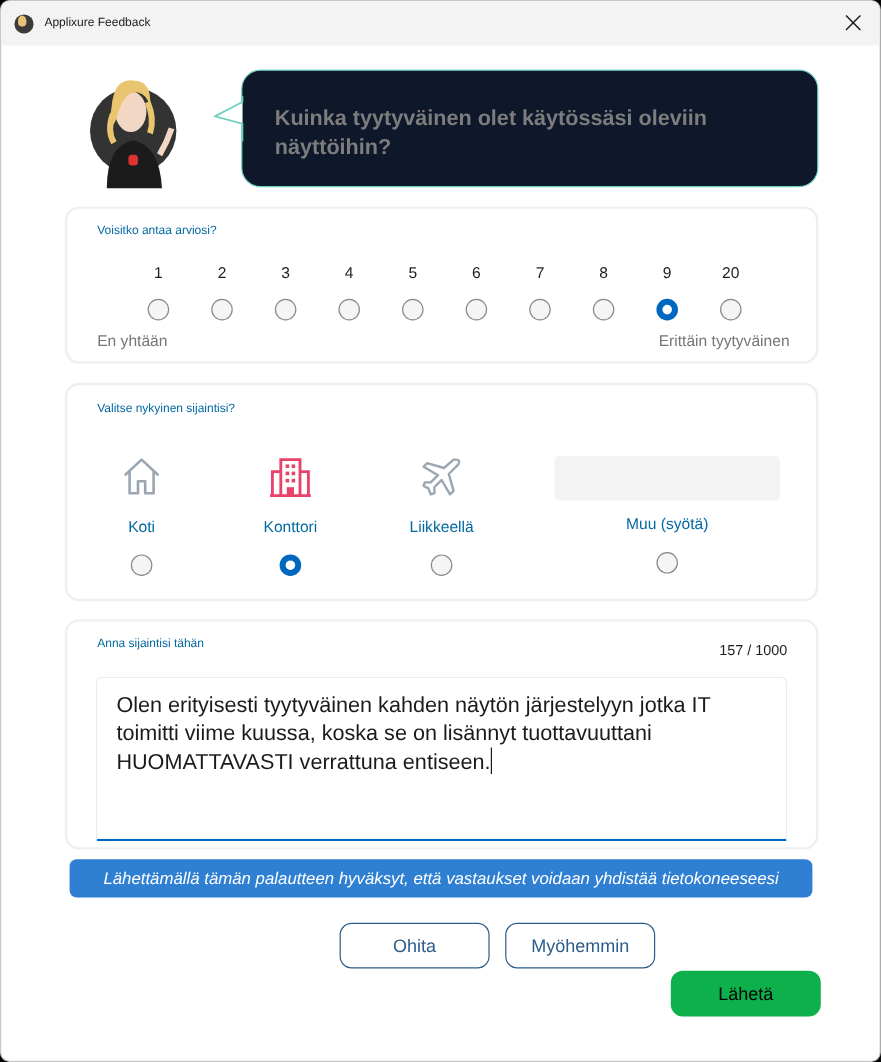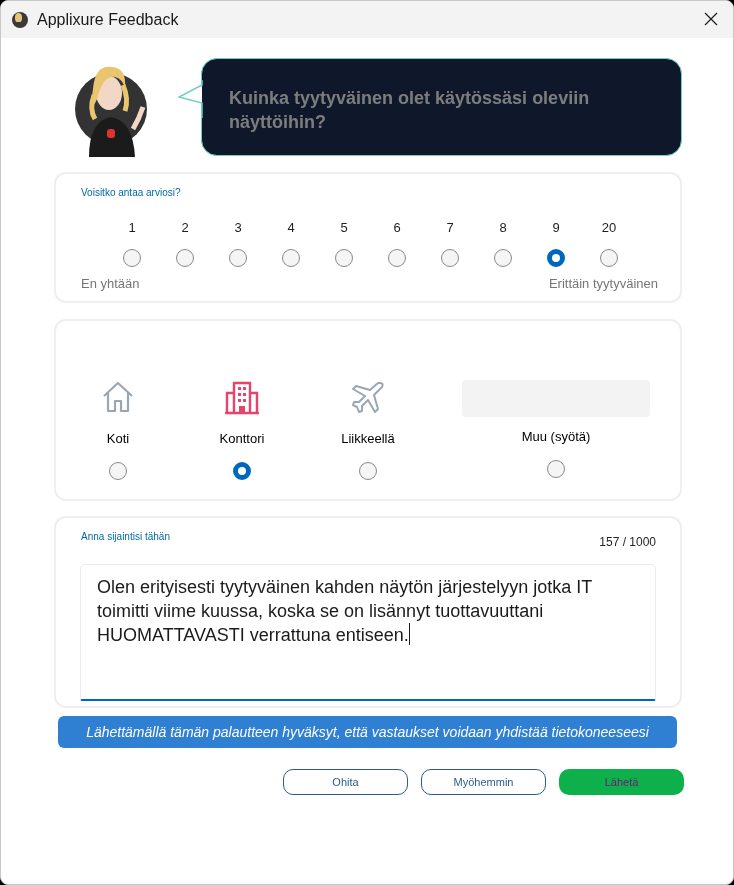--- a/index.html
+++ b/index.html
@@ -1,52 +1,52 @@
 <!DOCTYPE html>
 <html><head>
 <meta charset="utf-8">
 <style>
   html, body { margin:0; padding:0; background:#000; }
   body { width:734px; height:885px; overflow:hidden; font-family:"Liberation Sans", sans-serif; }
   .window { position:absolute; left:0; top:0; width:732px; height:883px; background:#fff; border:1px solid #c8c8c8; border-radius:8px; overflow:hidden; }
   .titlebar { height:37px; background:#f3f3f3; display:flex; align-items:center; position:relative; }
   .app-icon { width:16px; height:16px; border-radius:50%; background:#3a3a3a; margin-left:11px; position:relative; overflow:hidden; }
   .app-icon::after { content:""; position:absolute; left:3px; top:1px; width:7px; height:9px; background:#e7c37a; border-radius:50% 50% 40% 40%; }
-  .title { margin-left:9px; font-size:16px; color:#1a1a1a; }
+  .title { margin-left:9px; font-size:10px; color:#1a1a1a; }
   .close { position:absolute; right:10px; top:6px; width:24px; height:24px; display:flex; align-items:center; justify-content:center; cursor:pointer; }
   .avatar { position:absolute; left:74px; top:58px; width:76px; height:98px; }
   .bubble { position:absolute; left:200px; top:57px; width:481px; height:98px; border:1.5px solid #6fcfc2; border-radius:16px; background:#0f172a; box-sizing:border-box; }
   .bubble-tail { position:absolute; left:178px; top:84px; }
   .bubble-text { position:absolute; left:27px; top:27px; font-size:18px; font-weight:bold; color:#7d7d7d; line-height:24px; width:420px; }
 
   .card { position:absolute; left:53px; width:628px; border:2px solid #efefef; border-radius:12px; background:#fff; box-sizing:border-box; }
   .card-title { position:absolute; left:25px; font-size:10px; color:#0369a1; }
 
   .rating { top:171px; height:131px; }
   .rate-col { position:absolute; width:24px; text-align:center; }
   .rate-num { font-size:13px; color:#1f1f1f; }
   .radio { width:18px; height:18px; border-radius:50%; border:1px solid #8a8a8a; background:#f5f5f5; box-sizing:border-box; cursor:pointer; }
   .radio.sel { border:5px solid #0067c0; background:#fff; }
   .scale-lbl { position:absolute; top:102px; font-size:13px; color:#767676; }
 
   .location { top:318px; height:182px; }
   .loc-item { position:absolute; text-align:center; }
-  .loc-lbl { font-size:13px; color:#000000; }
+  .loc-lbl { font-size:13px; color:#0369a1; }
   .other-box { position:absolute; left:406px; top:59px; width:188px; height:37px; background:#f3f3f3; border-radius:4px; }
 
   .feedback { top:515px; height:192px; }
   .counter { position:absolute; right:24px; top:17px; font-size:12px; color:#1f1f1f; }
   .textarea { position:absolute; left:24px; top:46px; width:576px; height:137px; border:1px solid #ececec; border-bottom:2px solid #0067c0; border-radius:5px 5px 2px 2px; box-sizing:border-box; padding:10px 16px; font-size:18px; line-height:24px; color:#1b1b1b; }
   .caret { display:inline-block; width:1px; height:22px; background:#1b1b1b; vertical-align:-4px; }
 
   .consent { position:absolute; left:57px; top:715px; width:619px; height:32px; background:#2f7fd3; border-radius:6px; color:#fff; font-size:14px; font-style:italic; display:flex; align-items:center; justify-content:center; }
 
-  .btn { position:absolute; top:768px; height:26px; border-radius:10px; box-sizing:border-box; display:flex; align-items:center; justify-content:center; font-size:11px; cursor:pointer; }
+  .btn { position:absolute; top:768px; height:38px; border-radius:10px; box-sizing:border-box; display:flex; align-items:center; justify-content:center; font-size:15px; cursor:pointer; }
   .btn.outline { border:1px solid #2b5d8a; color:#2b5d8a; background:#fff; }
-  .btn.primary { background:#0db04b; color:#701a75; border:none; }
+  .btn.primary { background:#0db04b; color:#000000; border:none;margin-top:40px; }
 </style>
 </head>
 <body>
 
 <div class="window">
   <div class="titlebar">
     <div class="app-icon"></div>
     <span class="title">Applixure Feedback</span>
     <div class="close">
       <svg width="14" height="14" viewBox="0 0 14 14">
@@ -113,20 +113,21 @@
       </div>
     <div class="rate-col" style="left:541px;top:46px">
         <div class="rate-num">20</div>
         <div class="radio" style="margin:14px auto 0"></div>
       </div>
     <div class="scale-lbl" style="left:25px">En yhtään</div>
     <div class="scale-lbl" style="right:22px">Erittäin tyytyväinen</div>
   </div>
 
   <div class="card location">
+    <div class="card-title" style="top:14px">Valitse nykyinen sijaintisi?</div>
 
     <div class="loc-item" style="left:22px;top:58px;width:80px">
       <svg width="36" height="36" viewBox="0 0 36 36" style="display:block;margin:0 auto">
           <path d="M4 17 L18 4 L32 17 M8 14 V32 H15 V22 H21 V32 H28 V14" fill="none" stroke="#9aa7b3" stroke-width="2.2" stroke-linejoin="round"></path>
         </svg>
       <div class="loc-lbl" style="margin-top:16px">Koti</div>
       <div class="radio" style="margin:16px auto 0"></div>
     </div>
 
     <div class="loc-item" style="left:272px;top:58px;width:80px">

